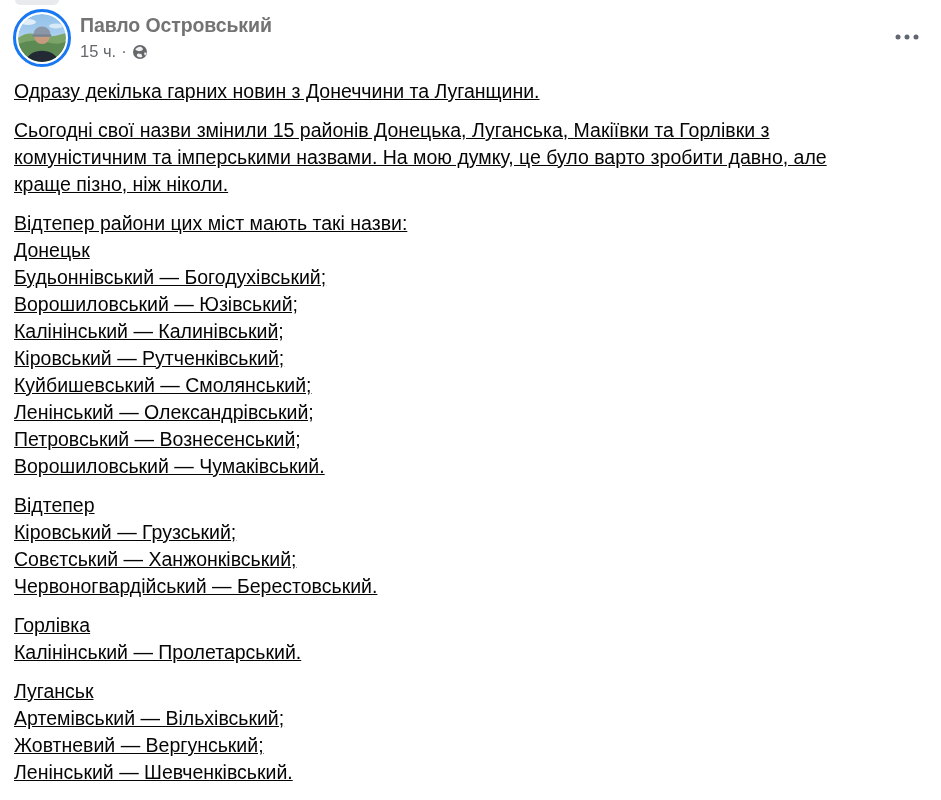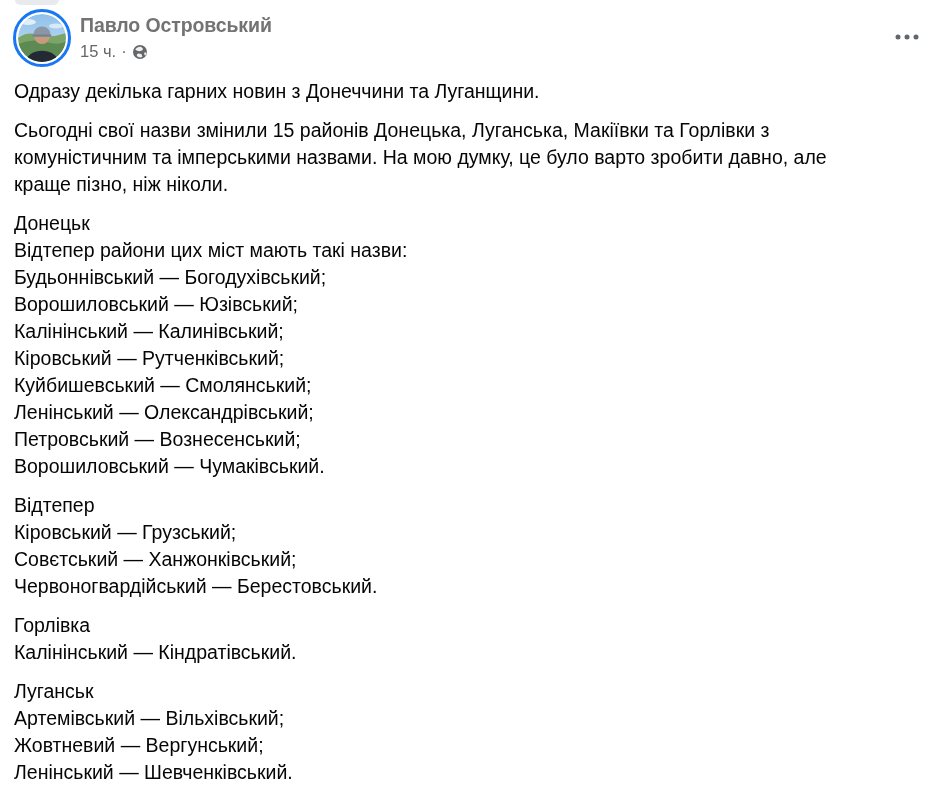--- a/index.html
+++ b/index.html
@@ -47,21 +47,21 @@
   .more-btn {
     position: absolute; left: 884px; top: 21px;
     width: 46px; height: 32px;
     display: flex; align-items: center; justify-content: center;
     border-radius: 6px; cursor: pointer;
   }
 
   
   .post-body {
     position: absolute; left: 0; top: 78px;
-    width: 863px; padding: 0 14px;
+    width: 863px; padding: 0 14px; text-decoration: underline;
   }
   .para {
     font-size: 19.5px; line-height: 27px;
     margin: 0 0 12px 0; color: #050505;
     font-weight: 400;
   }
   .line { display: block; white-space: nowrap; }
 </style>
 </head>
 <body>
@@ -121,40 +121,40 @@
   <div class="post-body">
       <p class="para">
         <span class="line">Одразу декілька гарних новин з Донеччини та Луганщини.</span>
       </p>
       <p class="para">
         <span class="line">Сьогодні свої назви змінили 15 районів Донецька, Луганська, Макіївки та Горлівки з</span>
         <span class="line">комуністичним та імперськими назвами. На мою думку, це було варто зробити давно, але</span>
         <span class="line">краще пізно, ніж ніколи.</span>
       </p>
       <p class="para">
+        <span class="line">Відтепер райони цих міст мають такі назви:</span>
         <span class="line">Донецьк</span>
-        <span class="line">Відтепер райони цих міст мають такі назви:</span>
         <span class="line">Будьоннівський — Богодухівський;</span>
         <span class="line">Ворошиловський — Юзівський;</span>
         <span class="line">Калінінський — Калинівський;</span>
         <span class="line">Кіровський — Рутченківський;</span>
         <span class="line">Куйбишевський — Смолянський;</span>
         <span class="line">Ленінський — Олександрівський;</span>
         <span class="line">Петровський — Вознесенський;</span>
         <span class="line">Ворошиловський — Чумаківський.</span>
       </p>
       <p class="para">
         <span class="line">Відтепер</span>
         <span class="line">Кіровський — Грузський;</span>
         <span class="line">Совєтський — Ханжонківський;</span>
         <span class="line">Червоногвардійський — Берестовський.</span>
       </p>
       <p class="para">
         <span class="line">Горлівка</span>
-        <span class="line">Калінінський — Кіндратівський.</span>
+        <span class="line">Калінінський — Пролетарський.</span>
       </p>
       <p class="para">
         <span class="line">Луганськ</span>
         <span class="line">Артемівський — Вільхівський;</span>
         <span class="line">Жовтневий — Вергунський;</span>
         <span class="line">Ленінський — Шевченківський.</span>
       </p>
     </div>
 
 </div>

